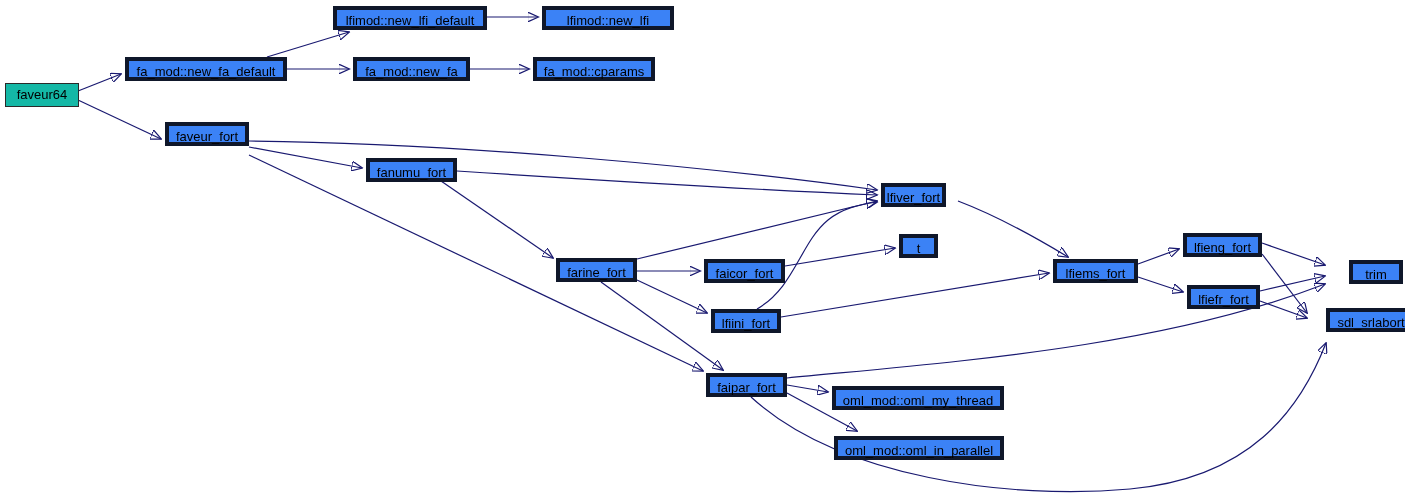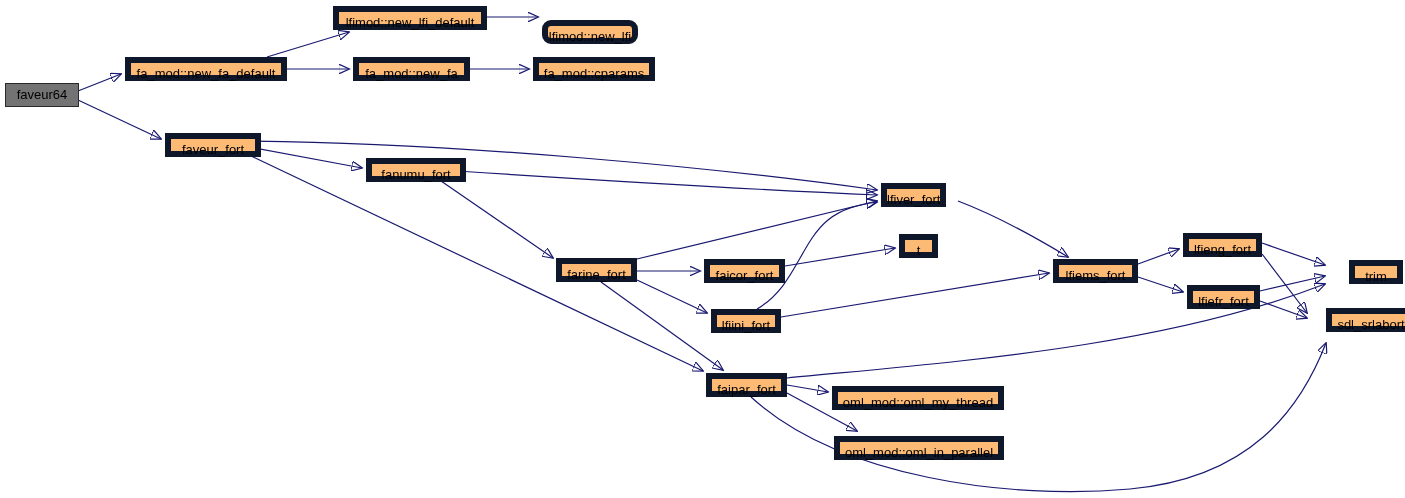--- a/index.html
+++ b/index.html
@@ -25,30 +25,30 @@
   .edges-layer path {
     fill: none;
     stroke: #191970;
     stroke-width: 1.2;
   }
   .node {
     position: absolute;
     box-sizing: border-box;
     height: 24px;
     line-height: 22px;
-    border: 6px solid #0f172a;
-    background: #fdba74;
+    border: 4px solid #0f172a;
+    background: #3b82f6;
     color: #000000;
     font-size: 13px;
     text-align: center;
     white-space: nowrap;
     cursor: pointer;
   }
   .node.root {
-    background: #737373;
+    background: #14b8a6;
     border: 1.5px solid #2a2a2a;
     cursor: default;
   }
 </style>
 </head>
 <body>
 
 <div class="graph-canvas">
 
   <svg class="edges-layer" width="1405" height="498" viewBox="0 0 1405 498" xmlns="http://www.w3.org/2000/svg">
@@ -84,25 +84,25 @@
     <path marker-end="url(#arrow)" d="M1260,301 L1307,318"></path>
     <path marker-end="url(#arrow)" d="M787,378 C950,362 1160,348 1325,284"></path>
     <path marker-end="url(#arrow)" d="M751,397 C840,478 1010,500 1130,489 C1250,478 1300,410 1326,343"></path>
     <path marker-end="url(#arrow)" d="M787,385 L828,392"></path>
     <path marker-end="url(#arrow)" d="M787,393 L857,431"></path>
   </svg>
 
   <div class="node root" style="left:5px;   top:83px;  width:74px;">faveur64</div>
   <div class="node" style="left:125px; top:57px;  width:162px;">fa_mod::new_fa_default</div>
   <div class="node" style="left:333px; top:6px;   width:154px;">lfimod::new_lfi_default</div>
-  <div class="node" style="left:542px; top:20px;   width:96px;border-radius:9px;">lfimod::new_lfi</div>
+  <div class="node" style="left:542px; top:6px;   width:132px;">lfimod::new_lfi</div>
   <div class="node" style="left:533px; top:57px;  width:122px;">fa_mod::cparams</div>
   <div class="node" style="left:353px; top:57px;  width:117px;">fa_mod::new_fa</div>
-  <div class="node" style="left:165px; top:133px; width:96px;">faveur_fort</div>
-  <div class="node" style="left:366px; top:158px; width:100px;">fanumu_fort</div>
+  <div class="node" style="left:165px; top:122px; width:84px;">faveur_fort</div>
+  <div class="node" style="left:366px; top:158px; width:91px;">fanumu_fort</div>
   <div class="node" style="left:556px; top:258px; width:81px;">farine_fort</div>
   <div class="node" style="left:704px; top:259px; width:81px;">faicor_fort</div>
   <div class="node" style="left:711px; top:309px; width:70px;">lfiini_fort</div>
   <div class="node" style="left:899px; top:234px; width:39px;">t</div>
   <div class="node" style="left:881px; top:183px; width:65px;">lfiver_fort</div>
   <div class="node" style="left:1053px;top:259px; width:85px;">lfiems_fort</div>
   <div class="node" style="left:1183px;top:233px; width:79px;">lfieng_fort</div>
   <div class="node" style="left:1187px;top:285px; width:73px;">lfiefr_fort</div>
   <div class="node" style="left:1329px;top:260px; width:54px;margin-left:20px;">trim</div>
   <div class="node" style="left:1311px;top:308px; width:90px;margin-left:15px;">sdl_srlabort</div>

